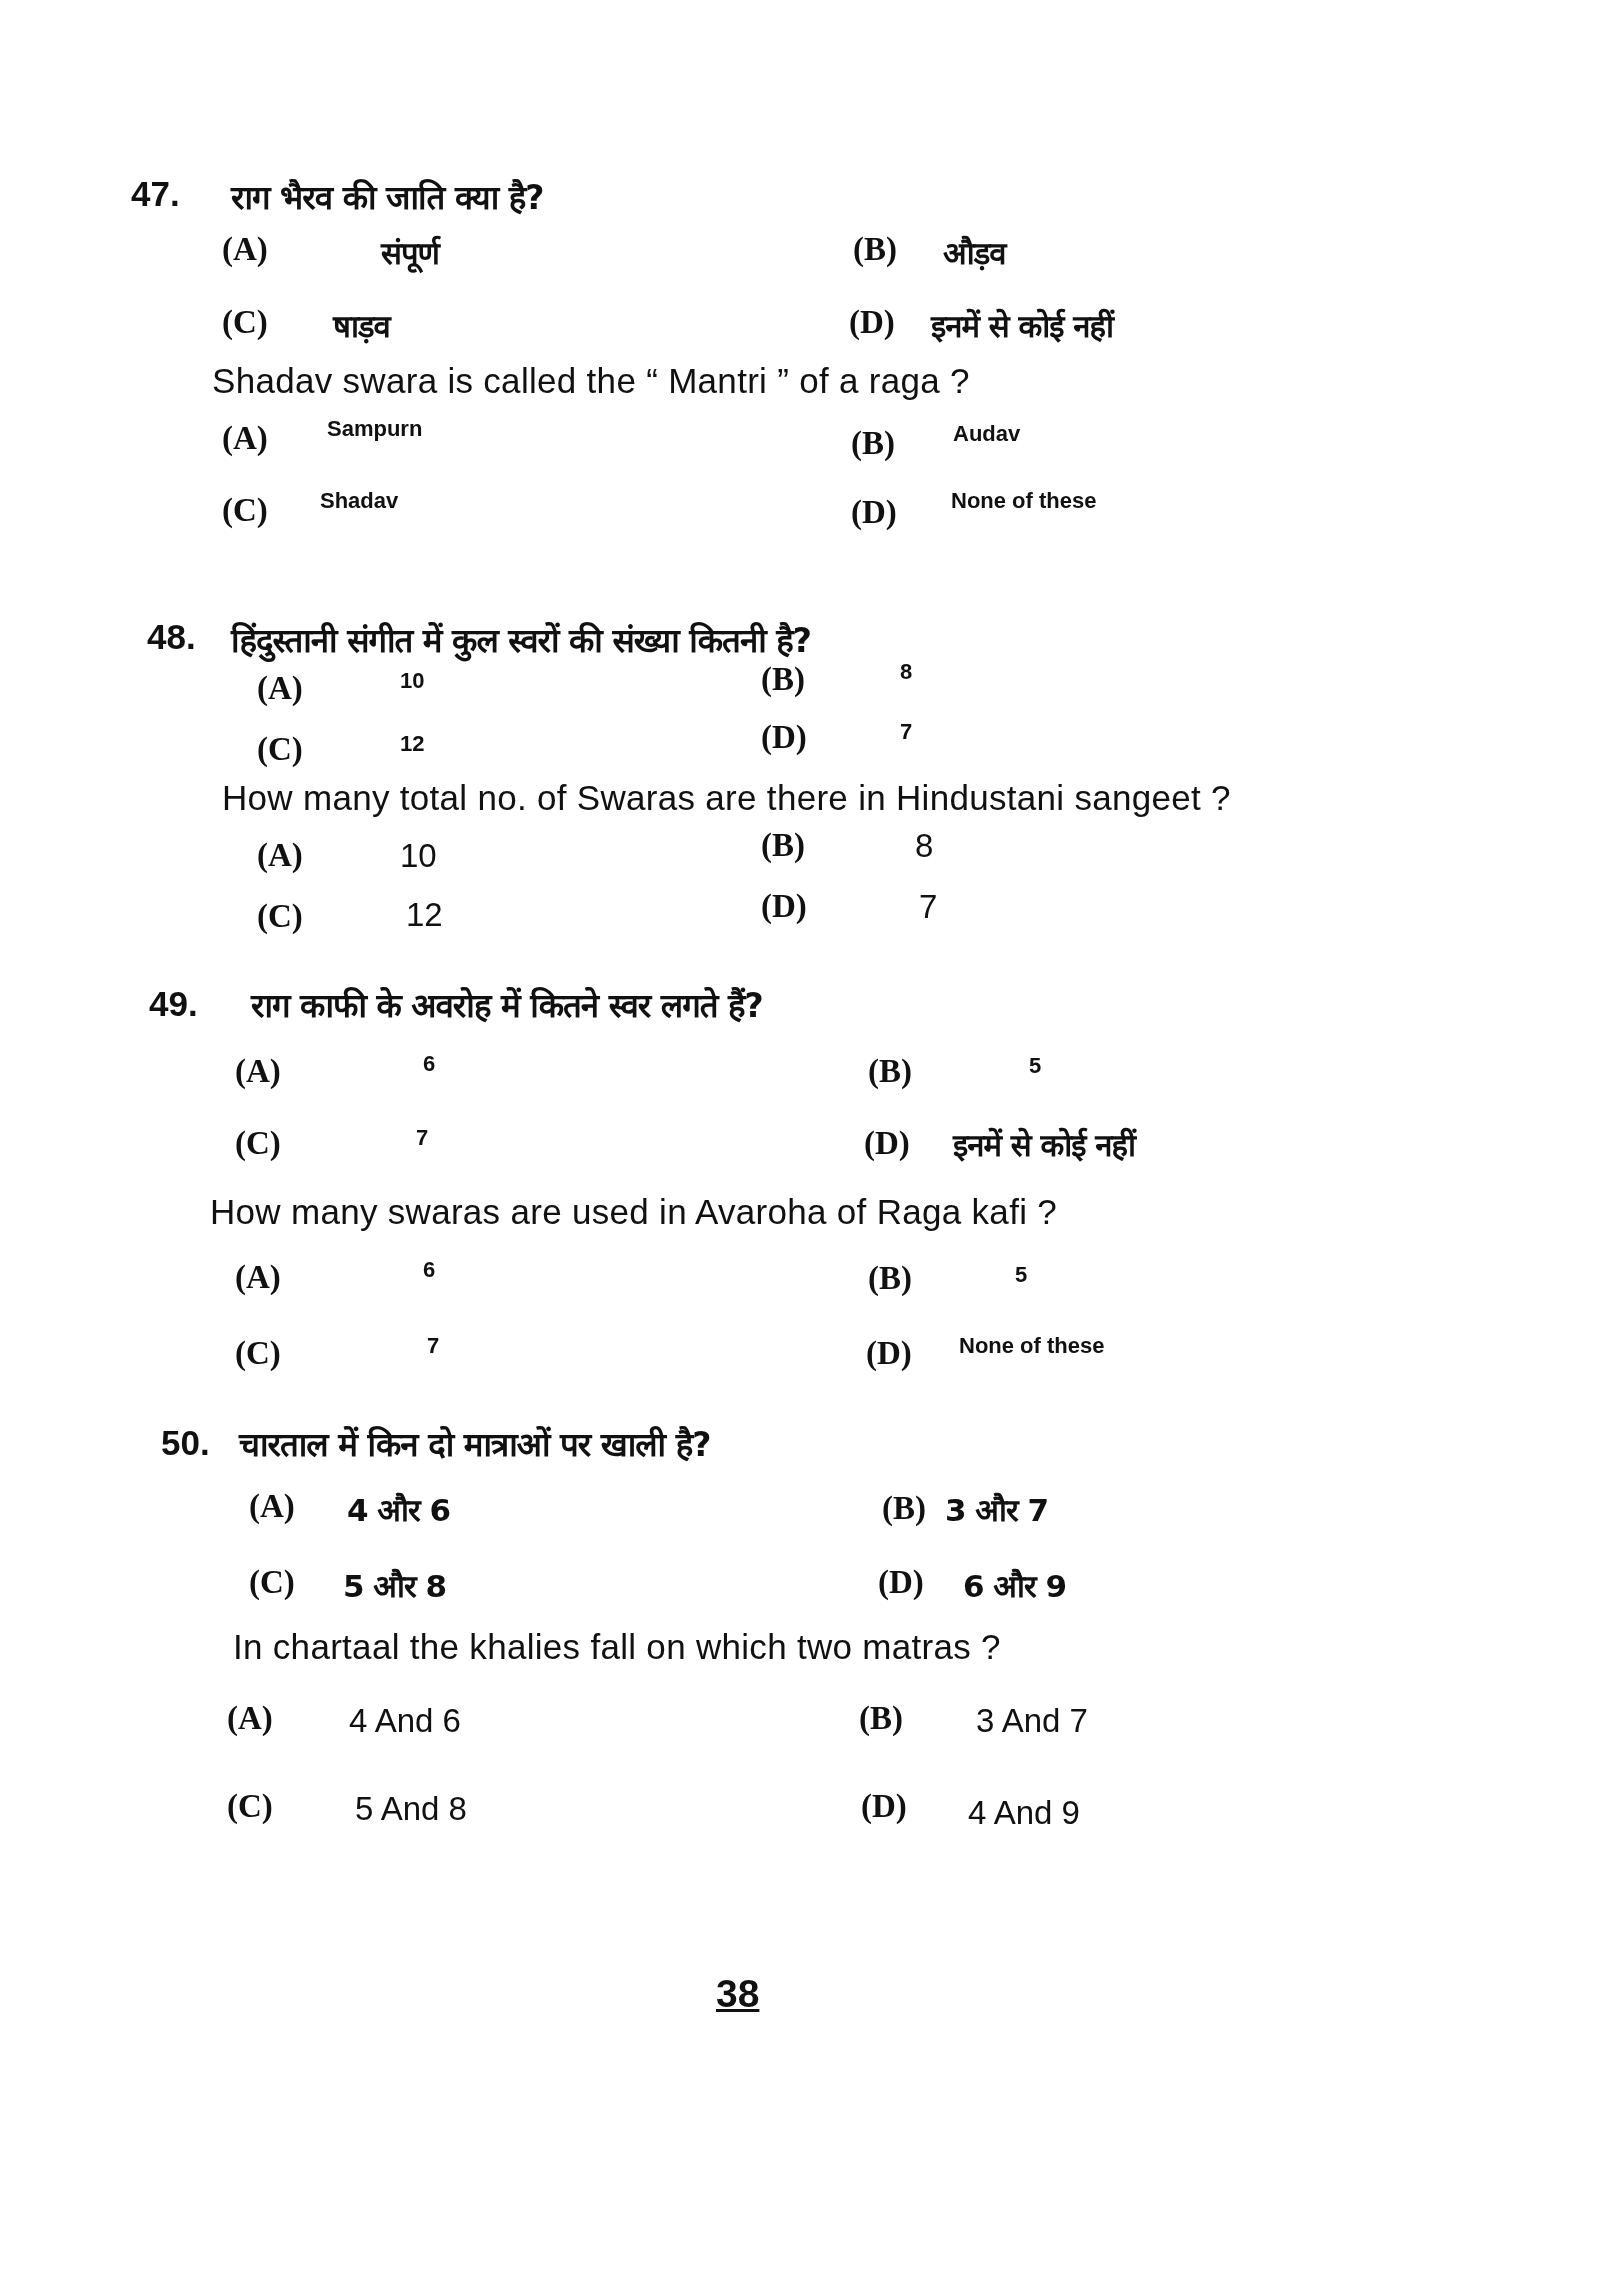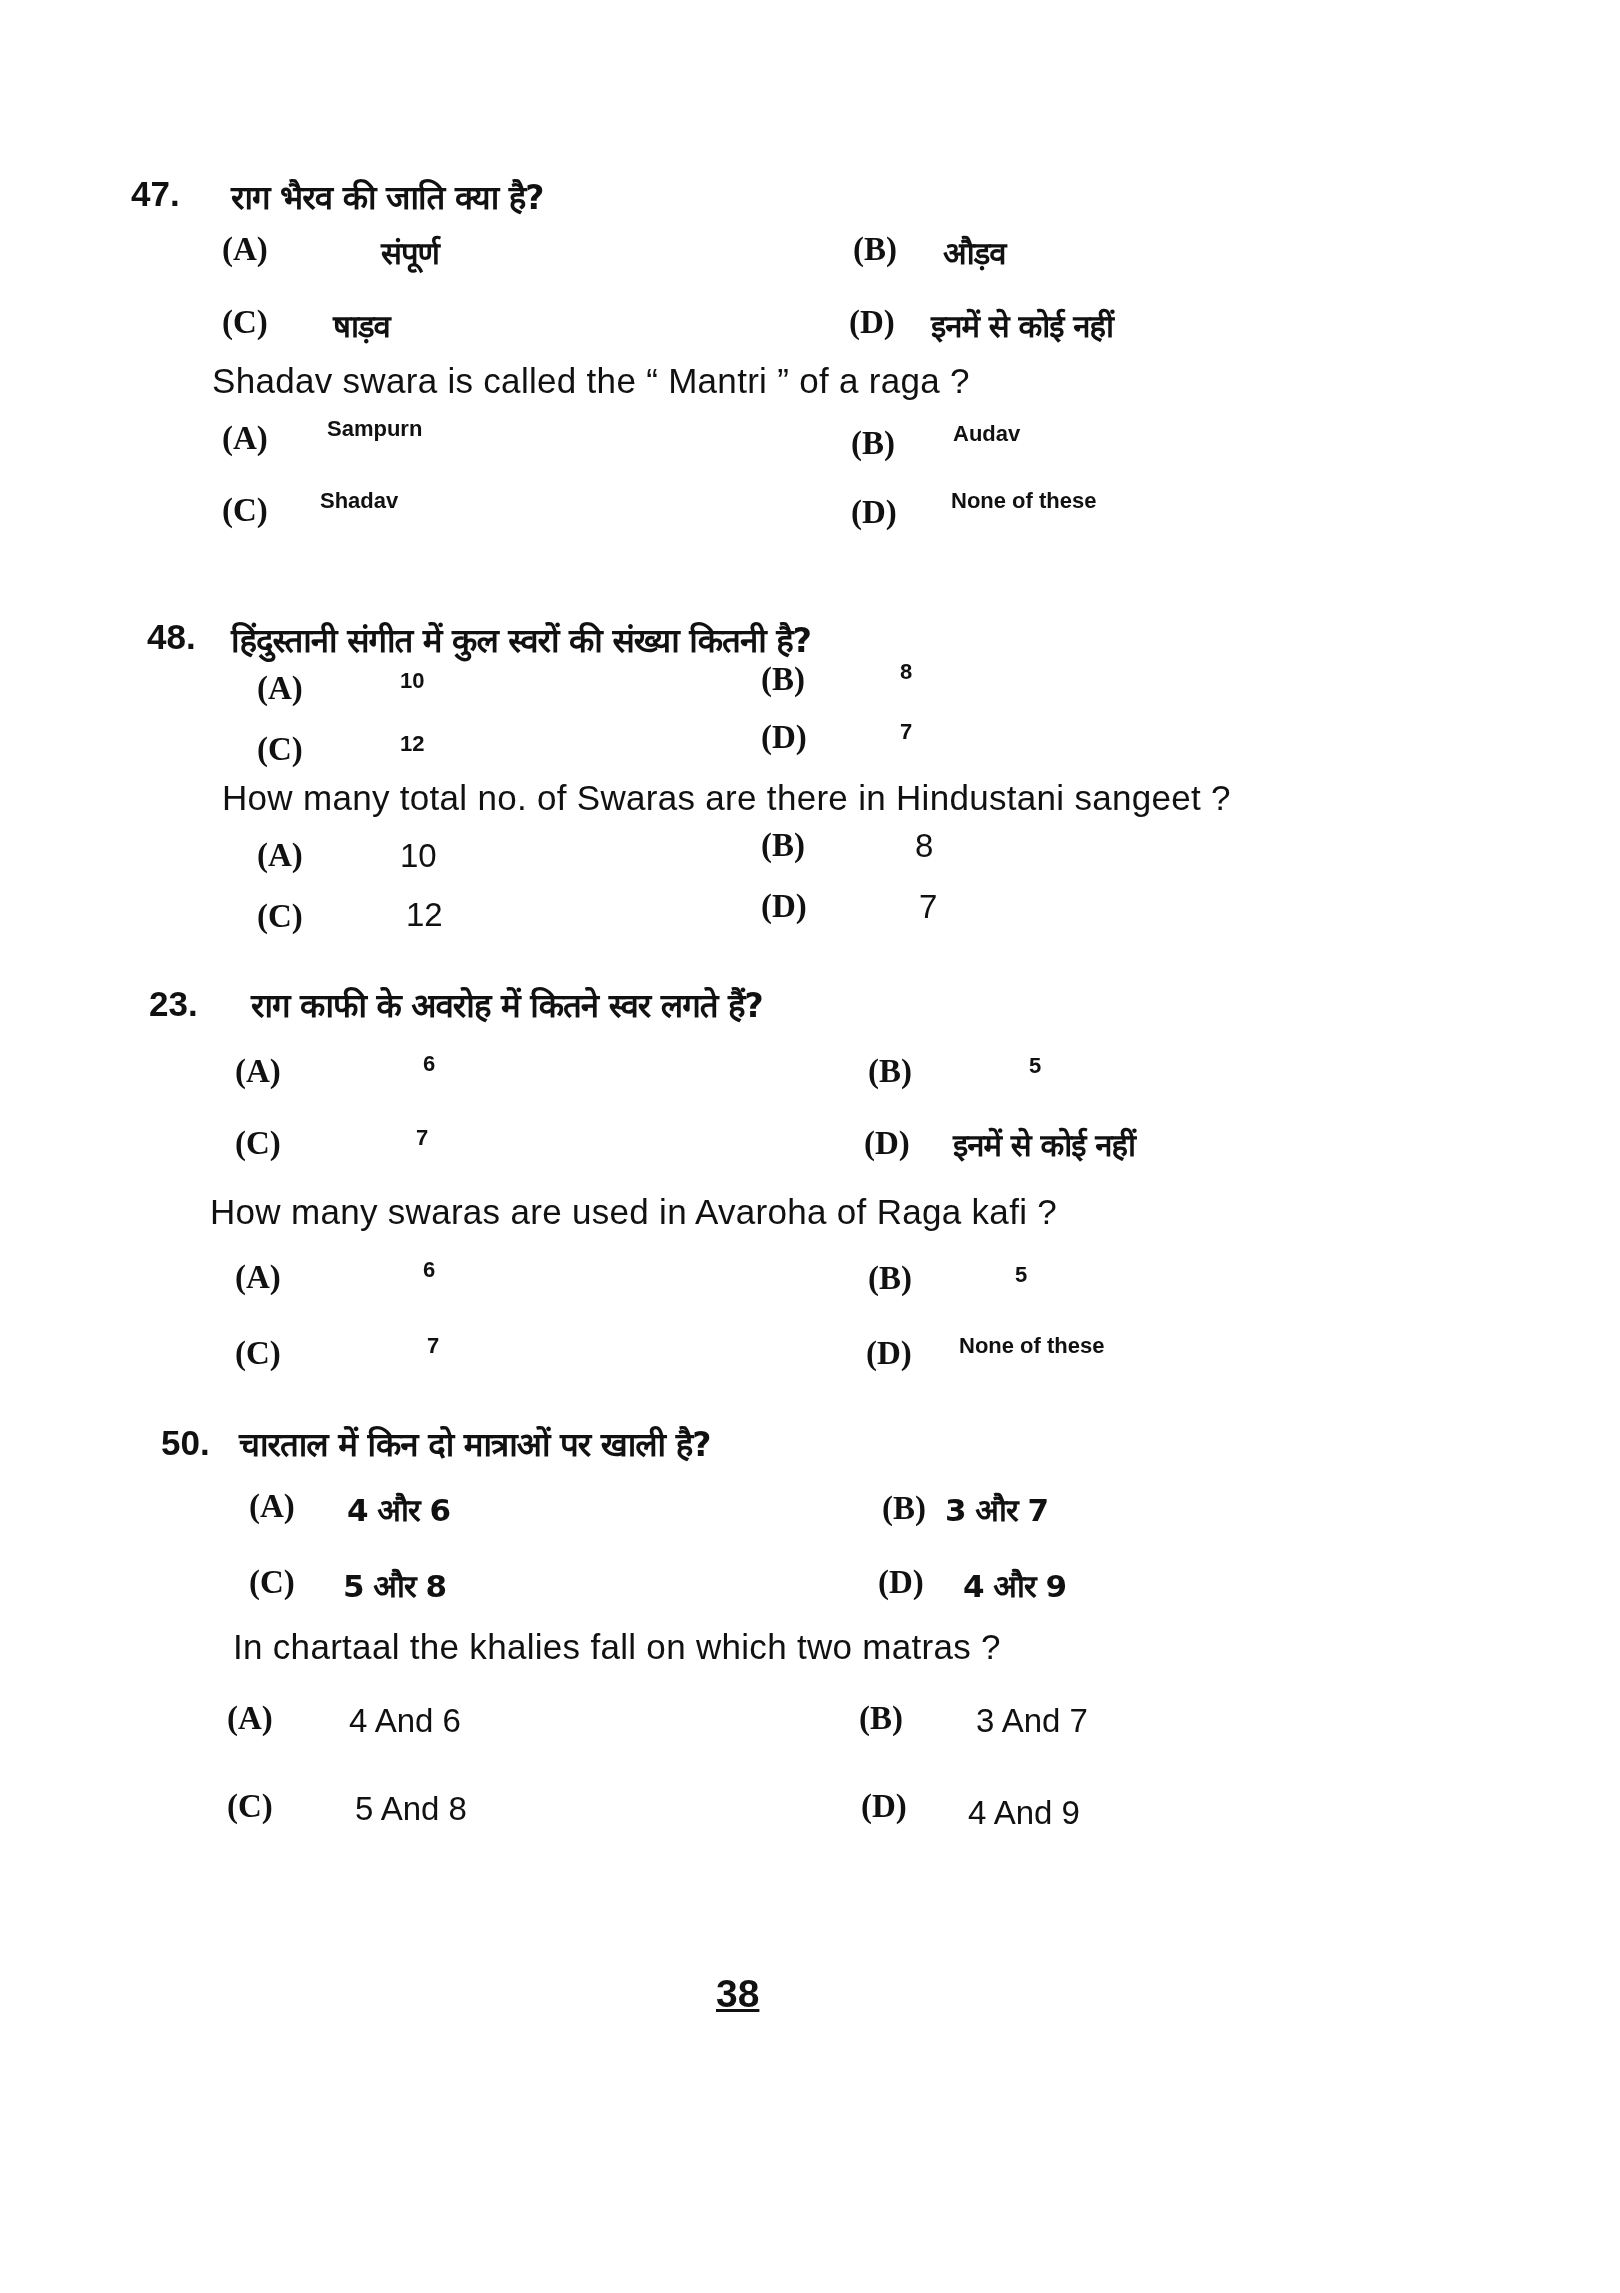--- a/index.html
+++ b/index.html
@@ -110,21 +110,21 @@
   <span class="abs lbl" style="left:761px; top:827px;">(B)</span>
   <span class="abs opt-en" style="left:915px; top:827px;">8</span>
 
   <span class="abs lbl" style="left:257px; top:898px;">(C)</span>
   <span class="abs opt-en" style="left:406px; top:896px;">12</span>
   <span class="abs lbl" style="left:761px; top:888px;">(D)</span>
   <span class="abs opt-en" style="left:919px; top:888px;">7</span>
 </section>
 
 <section>
-  <span class="abs qnum" style="left:149px; top:984px;">23.</span>
+  <span class="abs qnum" style="left:149px; top:984px;">49.</span>
   <span class="abs qtext-hi" style="left:251px; top:982px;">राग काफी के अवरोह में कितने स्वर लगते हैं?</span>
 
   <span class="abs lbl" style="left:235px; top:1053px;">(A)</span>
   <span class="abs opt-en-bold" style="left:423px; top:1051px;">6</span>
   <span class="abs lbl" style="left:868px; top:1053px;">(B)</span>
   <span class="abs opt-en-bold" style="left:1029px; top:1053px;">5</span>
 
   <span class="abs lbl" style="left:235px; top:1125px;">(C)</span>
   <span class="abs opt-en-bold" style="left:416px; top:1125px;">7</span>
   <span class="abs lbl" style="left:864px; top:1125px;">(D)</span>
@@ -148,21 +148,21 @@
   <span class="abs qtext-hi" style="left:239px; top:1421px;">चारताल में किन दो मात्राओं पर खाली है?</span>
 
   <span class="abs lbl" style="left:249px; top:1488px;">(A)</span>
   <span class="abs opt-hi" style="left:323px; top:1488px;margin-left:24px;">4 और 6</span>
   <span class="abs lbl" style="left:882px; top:1490px;">(B)</span>
   <span class="abs opt-hi" style="left:945px; top:1488px;">3 और 7</span>
 
   <span class="abs lbl" style="left:249px; top:1564px;">(C)</span>
   <span class="abs opt-hi" style="left:343px; top:1564px;">5 और 8</span>
   <span class="abs lbl" style="left:878px; top:1564px;">(D)</span>
-  <span class="abs opt-hi" style="left:963px; top:1564px;">4 और 9</span>
+  <span class="abs opt-hi" style="left:963px; top:1564px;">6 और 9</span>
 
   <span class="abs qtext-en" style="left:233px; top:1627px;">In chartaal the khalies fall on which two matras ?</span>
 
   <span class="abs lbl" style="left:227px; top:1700px;">(A)</span>
   <span class="abs opt-en" style="left:349px; top:1702px;">4 And 6</span>
   <span class="abs lbl" style="left:859px; top:1700px;">(B)</span>
   <span class="abs opt-en" style="left:976px; top:1702px;">3 And 7</span>
 
   <span class="abs lbl" style="left:227px; top:1788px;">(C)</span>
   <span class="abs opt-en" style="left:355px; top:1790px;">5 And 8</span>

